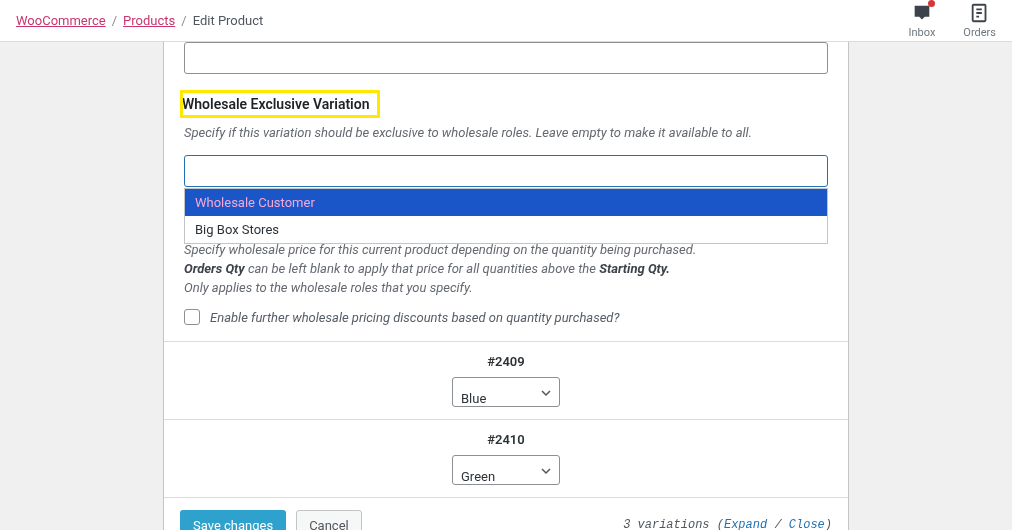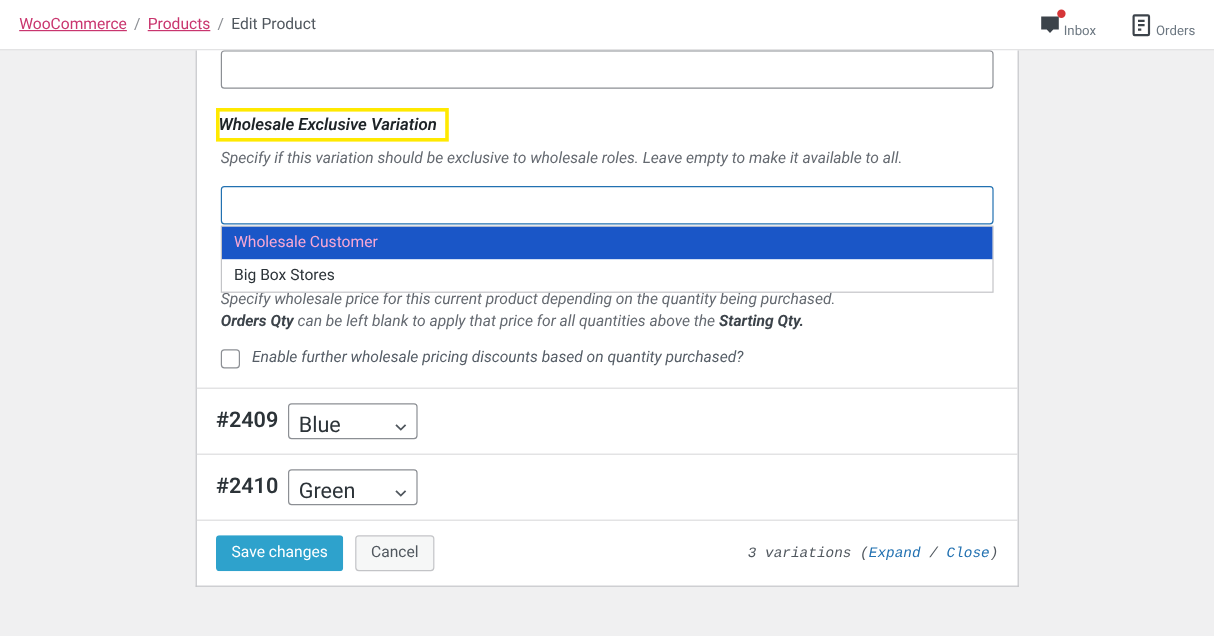--- a/index.html
+++ b/index.html
@@ -30,22 +30,22 @@
   }
   .breadcrumb a { color: #c9356e; text-decoration: underline; }
   .breadcrumb .sep { color: #8c8f94; }
   .top-icons {
     display: flex;
     gap: 28px;
     align-items: flex-start;
   }
   .top-icon {
     display: flex;
-    flex-direction: row;
-    align-items: flex-end;
+    flex-direction: column;
+    align-items: center;
     cursor: pointer;
     color: #50575e;
   }
   .top-icon .ic { width: 22px; height: 22px; position: relative; }
   .top-icon .lbl { font-size: 11px; margin-top: 2px; color: #6c7781; }
   .inbox-dot {
     position: absolute;
     top: -2px; right: -2px;
     width: 7px; height: 7px;
     background: #d63638;
@@ -73,21 +73,20 @@
 
   .section-title {
     display: inline-block;
     font-weight: 600;
     font-size: 14px;
     color: #1d2327;
     padding: 4px 8px 4px 0;
     margin-left: 18px;
     outline: 3px solid #ffe900;
     outline-offset: -1px;
-    font-style: italic;
   }
   .help {
     font-style: italic;
     color: #646970;
     font-size: 13px;
     margin: 8px 20px 12px 20px;
     line-height: 1.45;
   }
   .help strong { font-style: italic; font-weight: 700; color: #3c434a; }
 
@@ -126,26 +125,27 @@
   .chk {
     width: 16px; height: 16px;
     border: 1px solid #8c8f94;
     border-radius: 3px;
     background: #fff;
   }
   .chk-label { font-style: italic; color: #555d66; font-size: 13px; }
 
   .var-row {
     border-top: 1px solid #dcdcde;
-    padding: 12px 16px;
+    padding: 12px 4px;
     display: flex;
     align-items: center;
     gap: 8px;
-    font-size: 18px;
+    font-size: 13px;
     color: #2c3338;
+    flex-direction: column;
   }
   .var-id { font-weight: 600; }
   .var-select {
     border: 1px solid #8c8f94;
     border-radius: 3px;
     height: 30px;
     width: 108px;
     padding: 0 26px 0 8px;
     display: flex;
     align-items: flex-end;
@@ -229,20 +229,21 @@
       <div class="select-input"></div>
       <div class="dropdown">
         <div class="opt active">Wholesale Customer</div>
         <div class="opt">Big Box Stores</div>
       </div>
     </div>
 
     <p class="help below-dd">
       <span>Specify wholesale price for this current product depending on the quantity being purchased.</span><br>
       <strong>Orders Qty</strong><span> can be left blank to apply that price for all quantities above the </span><strong>Starting Qty.</strong><br>
+      <span>Only applies to the wholesale roles that you specify.</span>
     </p>
 
     <div class="chk-row">
       <div class="chk"></div>
       <span class="chk-label">Enable further wholesale pricing discounts based on quantity purchased?</span>
     </div>
 
     <div class="var-row">
       <span class="var-id">#2409</span>
       <div class="var-select">

